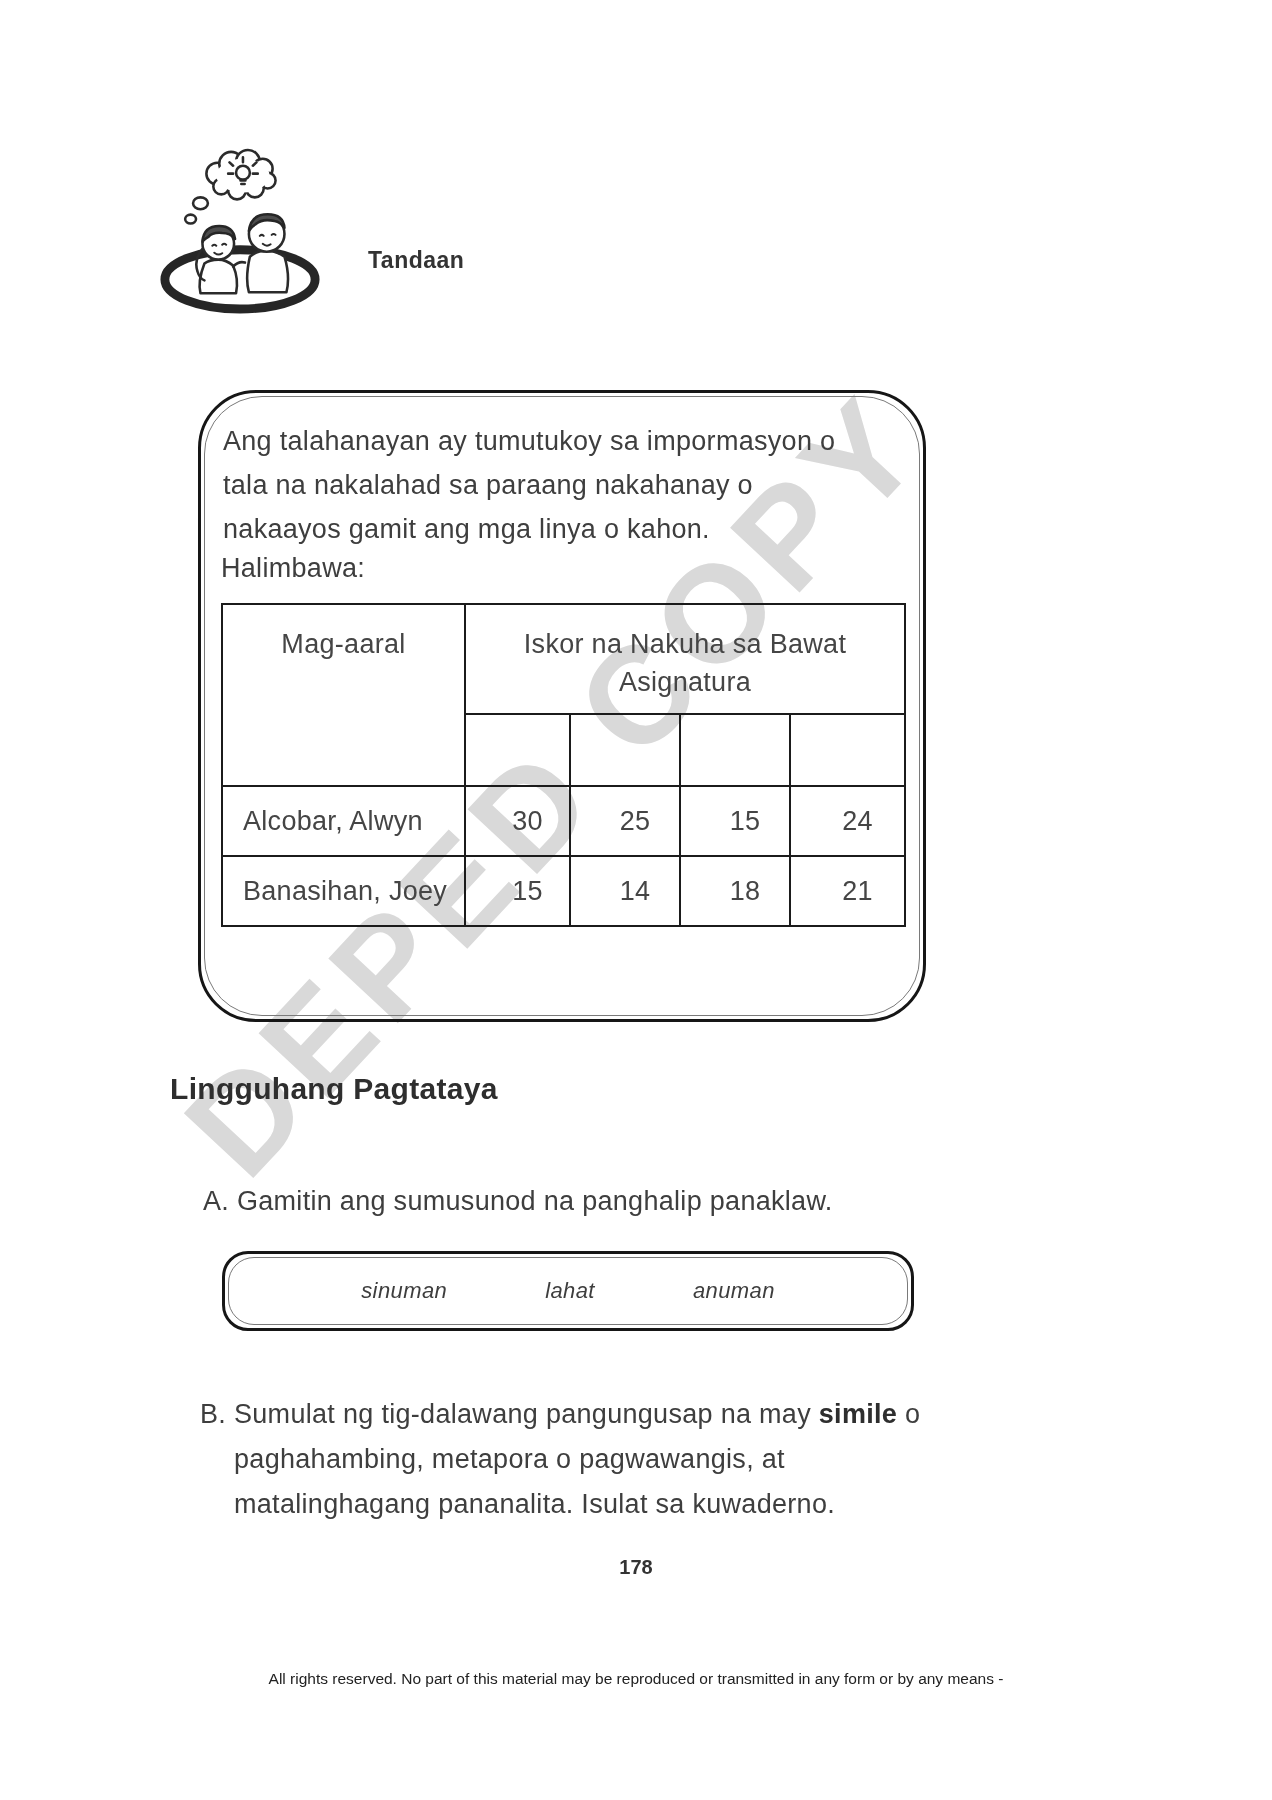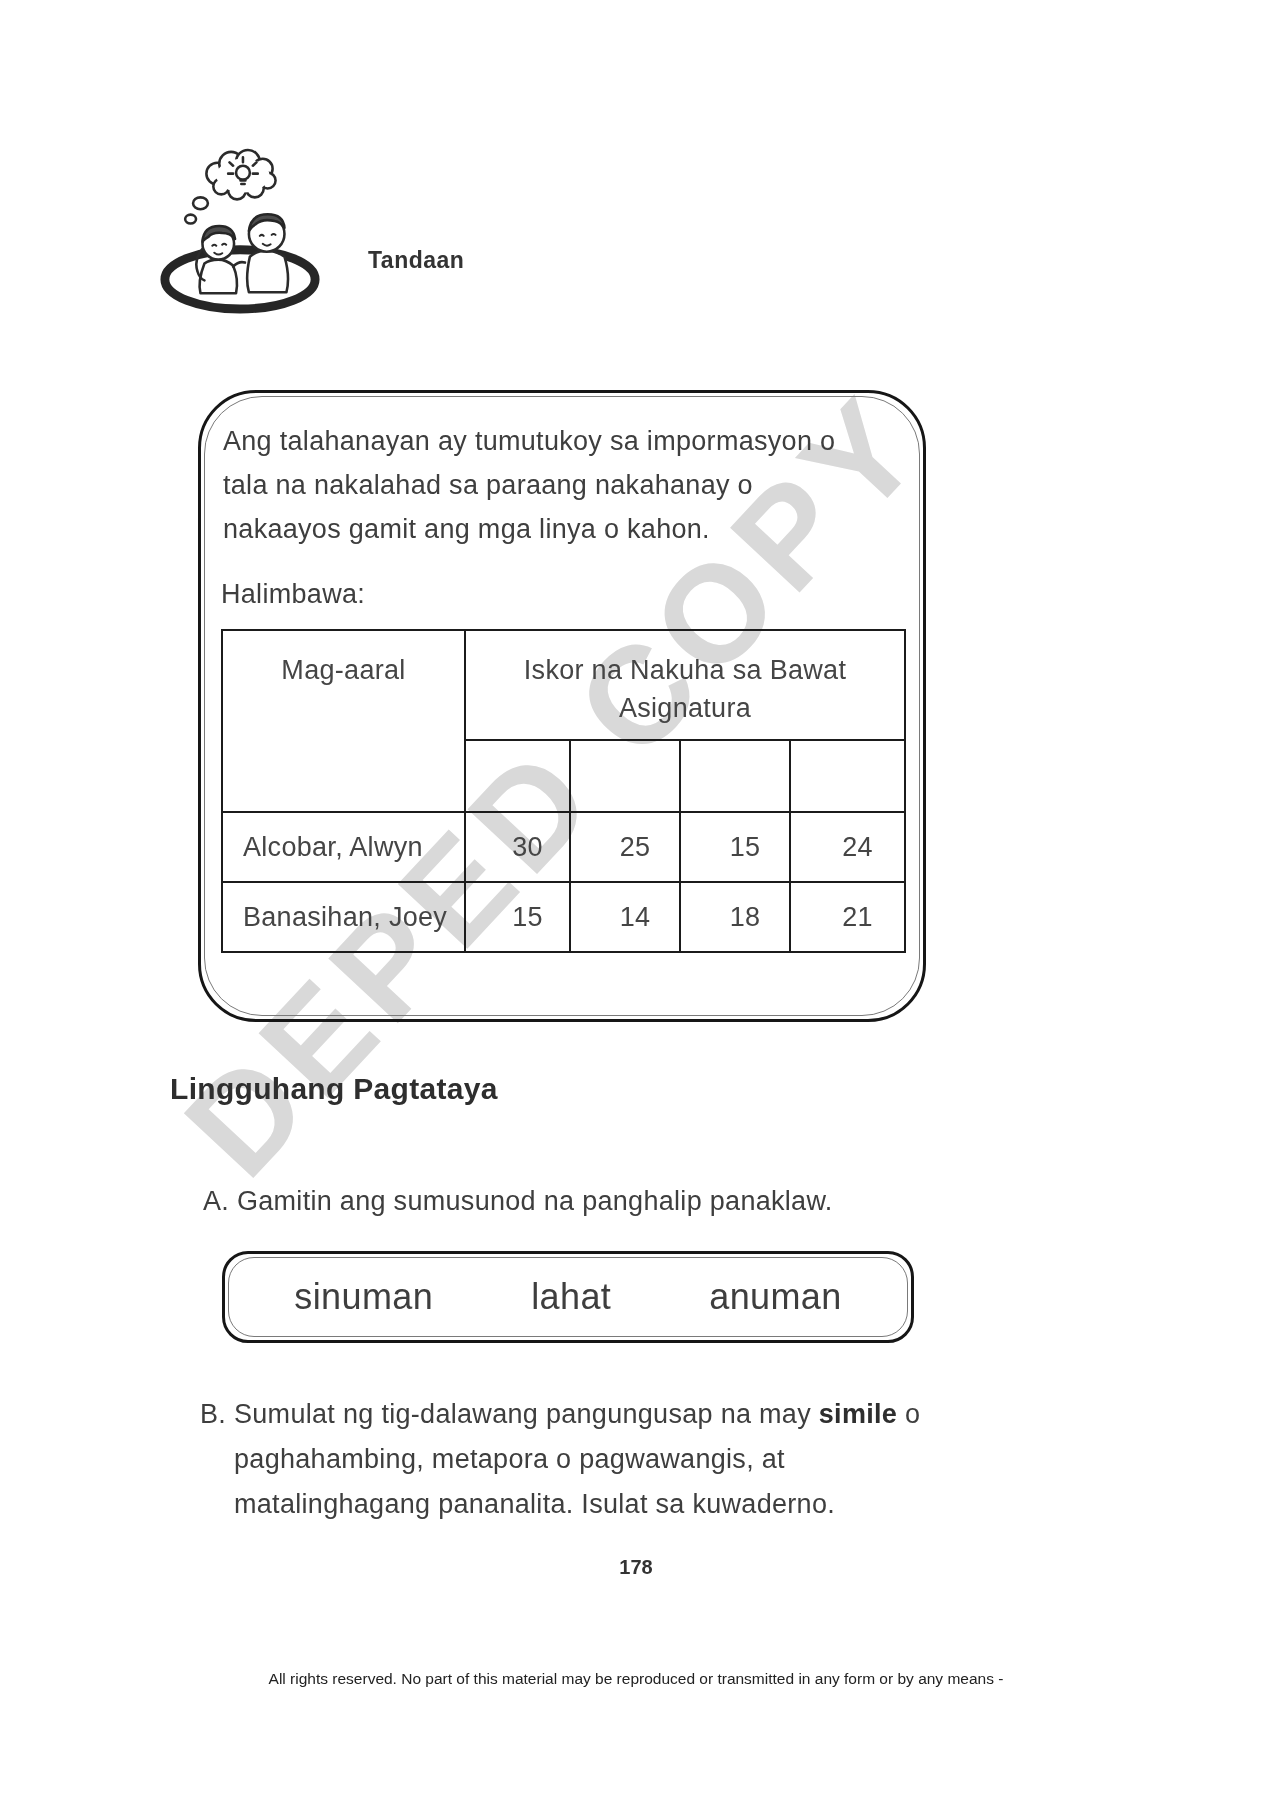--- a/index.html
+++ b/index.html
@@ -34,21 +34,21 @@
   }
   .note-box {
     left:198px; top:390px; width:728px; height:632px;
     border-radius:58px;
     padding:26px 13px 0 20px;
   }
   .note-par {
     margin-left:2px; max-width:645px;
     font-size:27px; line-height:44px; color:#3e3e3e; letter-spacing:0.3px;
   }
-  .note-example { margin-top:26px; font-size:27px; line-height:34px; letter-spacing:0.3px; }
+  .note-example { font-size:27px; line-height:34px; letter-spacing:0.3px; }
   
   table.scores {
     margin-top:18px; border-collapse:collapse; table-layout:fixed;
     width:683px; background:transparent;
   }
   table.scores td {
     border:2.5px solid #1b1b1b; font-size:27px; color:#454545;
     text-align:center; vertical-align:middle; background:transparent;
     letter-spacing:0.3px;
   }
@@ -64,24 +64,24 @@
   }
   .weekly-intro {
     position:absolute; left:170px; top:1128px; z-index:2;
     font-size:27px; letter-spacing:0.3px;
   }
   .item-a {
     position:absolute; left:203px; top:1186px; z-index:2;
     font-size:27px; letter-spacing:0.3px;
   }
   .word-box {
-    left:222px; top:1251px; width:692px; height:92px;
+    left:222px; top:1251px; width:692px; height:80px;
     border-radius:26px;
     display:flex; align-items:center; justify-content:center; gap:98px;
-    font-size:36px; letter-spacing:0.4px;
+    font-size:22px; letter-spacing:0.4px;font-style:italic;
   }
   .item-b {
     position:absolute; left:200px; top:1392px; z-index:2;
     display:flex; font-size:27px; line-height:45px; letter-spacing:0.3px;
   }
   .item-b .b-label { width:34px; flex:none; }
   .item-b .b-text { max-width:700px; }
   .item-b b { font-weight:bold; color:#2e2e2e; }
   
   .page-num {

